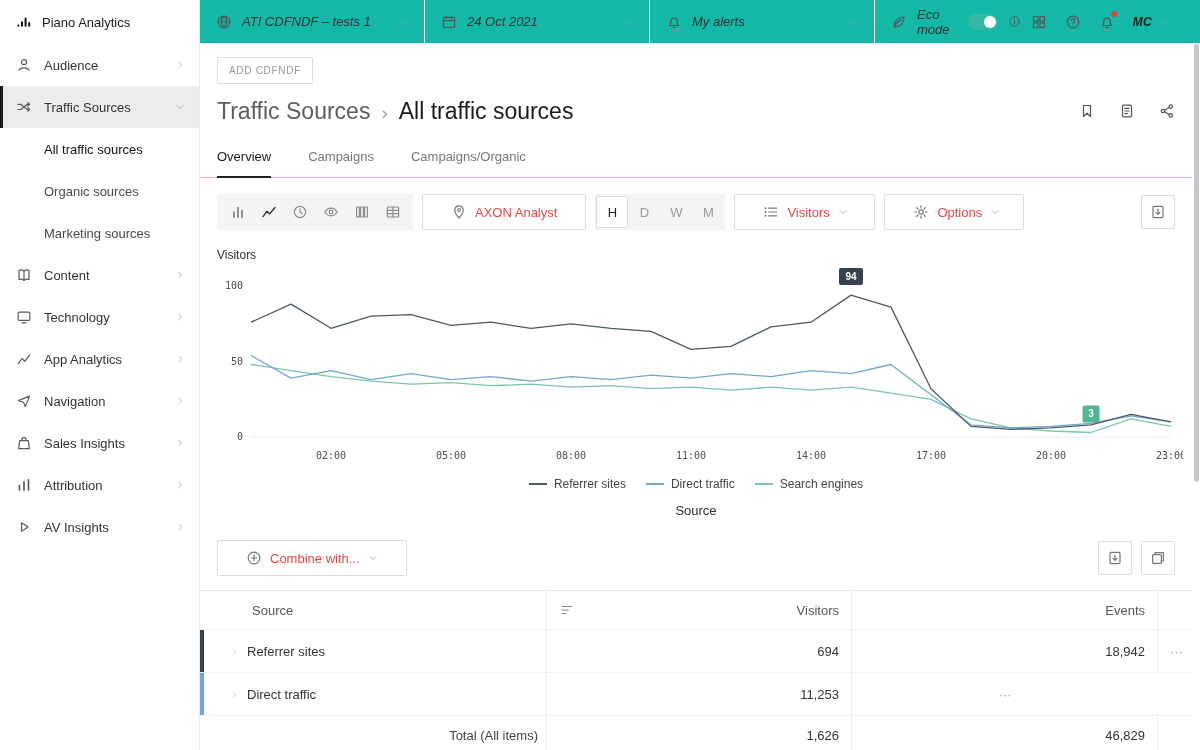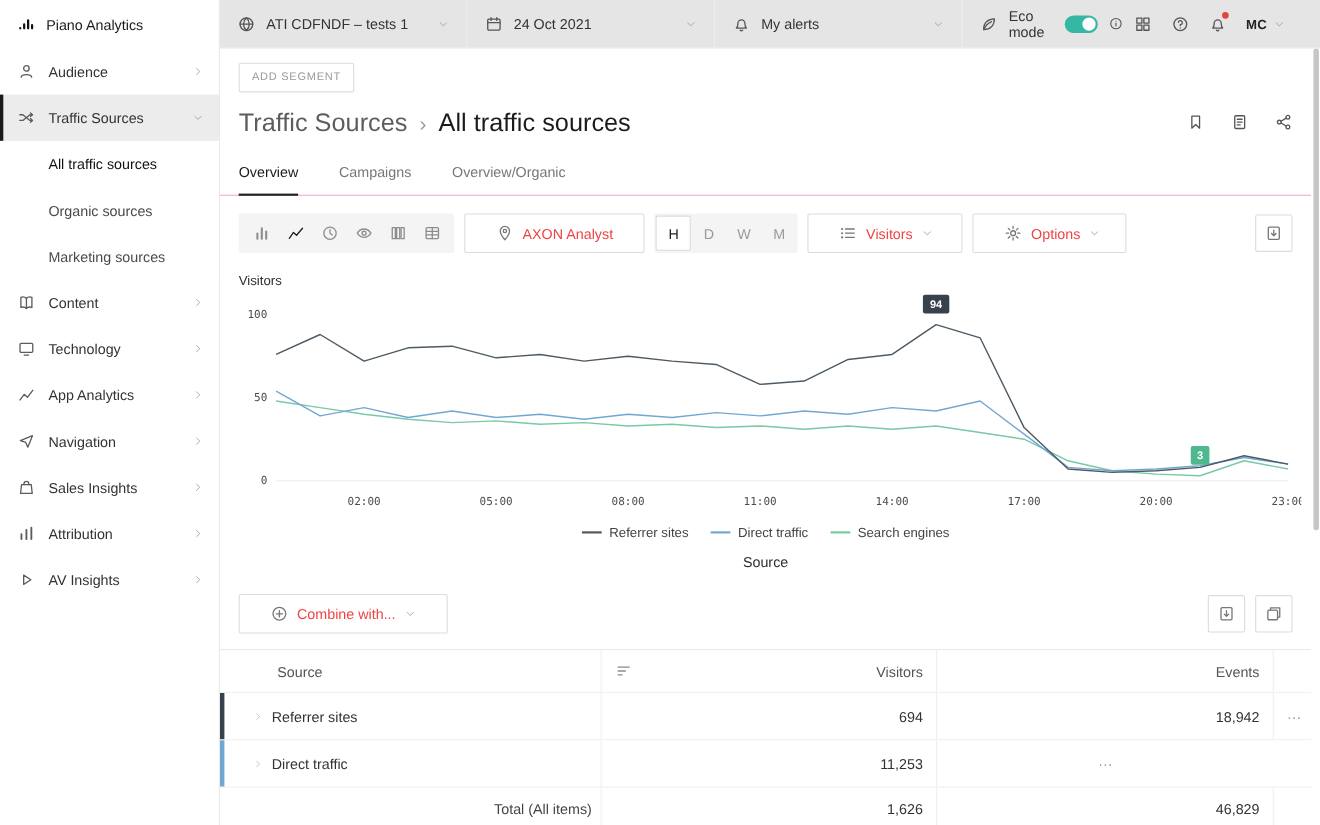--- a/index.html
+++ b/index.html
@@ -22,21 +22,21 @@
   .side-item .s-chev { margin-left:auto; color:#9a9a9a; display:flex; }
   .side-item.active { background:#ececec; }
   .side-item.active::before { content:''; position:absolute; left:0; top:0; bottom:0;
                width:3px; background:var(--accent,#1a1a1a); }
   .side-sub { height:42px; display:flex; align-items:center; padding-left:44px;
               color:#4a4a4a; cursor:pointer; background:#fff; }
   .side-sub.selected { color:#111; }
 
   
   .topbar { position:absolute; left:200px; top:0; right:0; height:44px;
-            border-bottom:1px solid #ededed; display:flex; background:#e5e5e5; z-index:1; }
+            border-bottom:1px solid #ededed; display:flex; background:#14b8a6; z-index:1;font-style:italic; }
   .tb-sec { display:flex; align-items:center; gap:10px; padding:0 16px;
             border-right:1px solid #ededed; color:#333; }
   .tb-sec .tb-icon { color:#555; display:flex; }
   .tb-sec .tb-chev { margin-left:auto; color:#999; display:flex; }
   .w225 { width:225px; flex:none; }
   .tb-eco { flex:1; border-right:none; }
   .toggle { width:30px; height:16px; border-radius:9px; background:var(--toggle-on,#35b8a3);
             position:relative; cursor:pointer; flex:none; }
   .toggle::after { content:''; position:absolute; right:2px; top:2px; width:12px; height:12px;
             border-radius:50%; background:#fff; }
@@ -362,21 +362,21 @@
             </svg>
           </span>
       </span>
     </div>
   </div>
 </header>
 
 <main class="main">
 
   <div class="segment-row">
-    <button class="btn-segment">ADD SEGMENT</button>
+    <button class="btn-segment">ADD CDFNDF</button>
   </div>
 
   <div class="page-head">
     <div class="breadcrumb">
       <span class="parent">Traffic Sources</span>
       <span class="sep">›</span>
       <span class="current">All traffic sources</span>
     </div>
     <div class="head-icons">
       <span>
@@ -397,21 +397,21 @@
             <circle cx="11.8" cy="12.4" r="1.7"></circle>
             <path d="M5.6 7.2l4.6-2.8M5.6 8.8l4.6 2.8"></path>
           </svg>
         </span>
     </div>
   </div>
 
   <div class="tabs" id="tabs">
       <div class="tab active"><span>Overview</span></div>
       <div class="tab"><span>Campaigns</span></div>
-      <div class="tab"><span>Overview/Organic</span></div>
+      <div class="tab"><span>Campaigns/Organic</span></div>
     </div>
 
   <div class="toolbar">
     <div class="icon-group" id="chart-type-group">
         <button class="ig-btn">
           <span>
             <svg width="16" height="16" viewBox="0 0 16 16" fill="none" stroke="currentColor" stroke-width="1.2" stroke-linecap="round" stroke-linejoin="round">
               <path stroke-width="1.9" d="M4 13V8.2M8 13V3.6M12 13V6.4"></path>
             </svg>
           </span>

